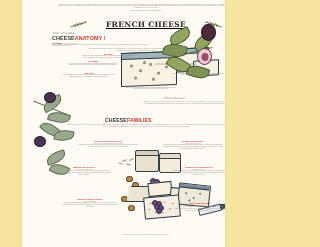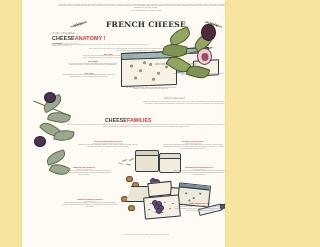--- a/index.html
+++ b/index.html
@@ -32,21 +32,21 @@
     color:#b0a9a0;font-size:1.5px;line-height:2px;text-align:center;
     font-style:italic;
   }
 
   
   .toppara{position:absolute;left:36px;top:3.5px;width:176px;}
 
   
   .title-wrap{
     position:absolute;left:50px;top:20px;width:148px;
-    display:flex;align-items:center;justify-content:center;gap:17px;
+    display:flex;align-items:center;justify-content:center;gap:17px;text-decoration:underline;
   }
   .title-text{
     font-family:"DejaVu Serif", serif;
     font-size:7.6px;line-height:8px;letter-spacing:.3px;
     color:#2f2b26;white-space:nowrap;font-weight:bold;
   }
   .wheat{flex:0 0 auto;}
 
   
   .s1-pre{

